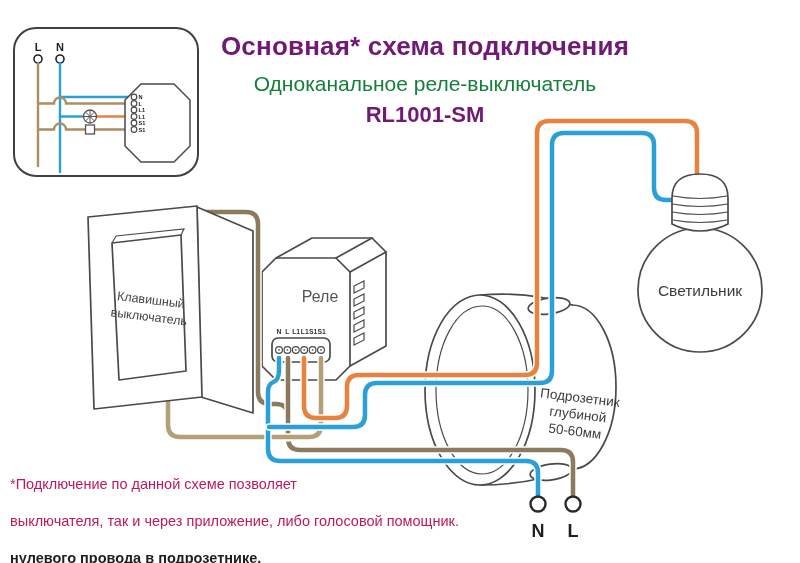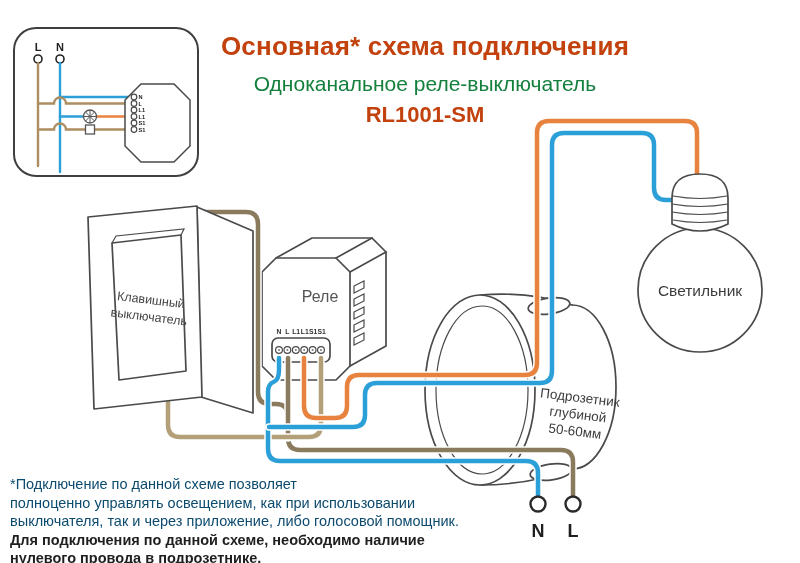--- a/index.html
+++ b/index.html
@@ -1,24 +1,24 @@
 <!DOCTYPE html>
 <html><head>
 <meta charset="utf-8">
 <style>
   html,body{margin:0;padding:0;background:#ffffff;}
   #stage{position:relative;width:800px;height:563px;background:#ffffff;overflow:hidden;
          font-family:"Liberation Sans", sans-serif;}
   #diagram-svg{position:absolute;left:0;top:0;}
   .abs{position:absolute;}
-  .hdr{left:130px;width:590px;text-align:center;color:#c2410c;}
+  .hdr{left:130px;width:590px;text-align:center;color:#701a75;}
   #title{top:31px;font-size:26px;font-weight:bold;letter-spacing:0.2px;}
   #subtitle{top:72px;font-size:21px;color:#15803d;}
   #model{top:102px;font-size:22px;font-weight:bold;}
-  .foot{left:10px;width:470px;font-size:14.5px;color:#0c4a6e;line-height:18.5px;}
+  .foot{left:10px;width:470px;font-size:14.5px;color:#be185d;line-height:18.5px;}
   .foot.b{font-weight:bold;color:#1f1f1f;}
   
   .case{fill:none;stroke:#ffffff;stroke-width:7.5;stroke-linecap:round;}
   .w-blue{fill:none;stroke:#2b9fd8;stroke-width:4.5;stroke-linecap:round;}
   .w-orange{fill:none;stroke:#e8823f;stroke-width:4.5;stroke-linecap:round;}
   .w-khaki{fill:none;stroke:#8b7b5e;stroke-width:4.5;stroke-linecap:round;}
   .w-tan{fill:none;stroke:#b3a078;stroke-width:4.5;stroke-linecap:round;}
   .ol{fill:#ffffff;stroke:#4a4a4a;stroke-width:1.7;stroke-linejoin:round;}
   .ln{fill:none;stroke:#4a4a4a;stroke-width:1.7;stroke-linejoin:round;stroke-linecap:round;}
   .thin{fill:none;stroke:#4a4a4a;stroke-width:1.2;}
@@ -175,18 +175,16 @@
       <text x="138.5" y="131.5">S1</text>
     </g>
   </g>
 </svg>
 
   <div class="abs hdr" id="title">Основная* схема подключения</div>
   <div class="abs hdr" id="subtitle">Одноканальное реле-выключатель</div>
   <div class="abs hdr" id="model">RL1001-SM</div>
 
   <div class="abs foot" style="top:475px;">*Подключение по данной схеме позволяет</div>
-  <div class="abs foot" style="top:493.5px;">полноценно управлять освещением, как при использовании</div>
   <div class="abs foot" style="top:512px;">выключателя, так и через приложение, либо голосовой помощник.</div>
-  <div class="abs foot b" style="top:530.5px;">Для подключения по данной схеме, необходимо наличие</div>
   <div class="abs foot b" style="top:549px;">нулевого провода в подрозетнике.</div>
 
 </div>
 
 </body></html>

